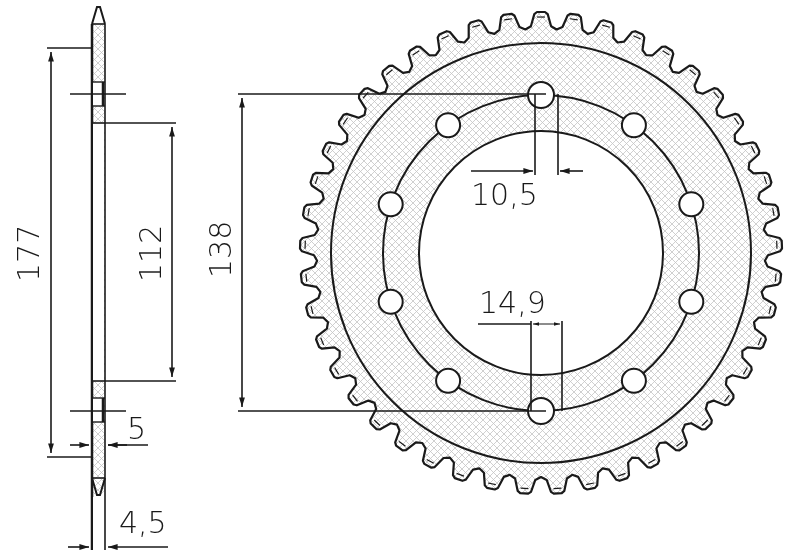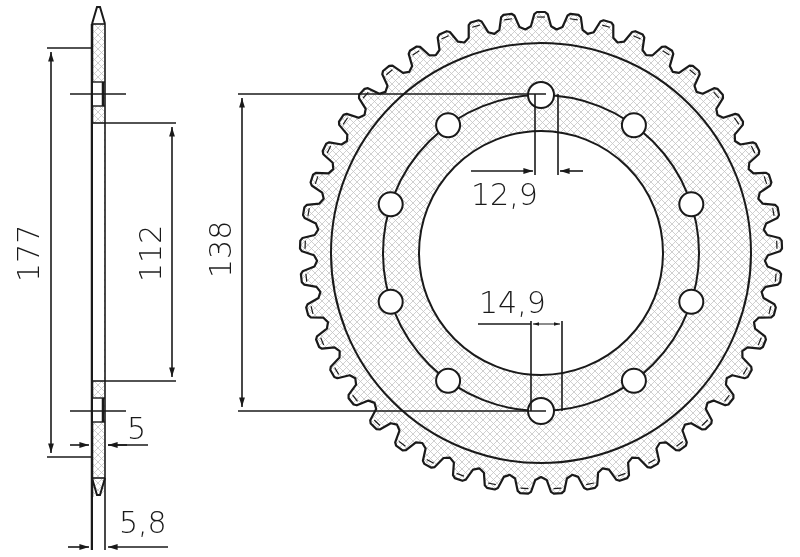--- a/index.html
+++ b/index.html
@@ -148,16 +148,16 @@
     <line x1="531" y1="321" x2="531" y2="411" stroke="#1a1a1a" stroke-width="1.6"></line>
     <line x1="562" y1="321" x2="562" y2="411" stroke="#1a1a1a" stroke-width="1.6"></line>
     <line x1="478" y1="324" x2="531" y2="324" stroke="#1a1a1a" stroke-width="1.6"></line>
     <line x1="533" y1="324" x2="560" y2="324" stroke="#1a1a1a" stroke-width="1" marker-start="url(#arrowEnd)" marker-end="url(#arrowEnd)"></line>
   </g>
 </svg>
 
 <div class="dim-label rot" style="left:14px; top:282px;">177</div>
 <div class="dim-label rot" style="left:136px; top:282px;">112</div>
 <div class="dim-label" style="left:127px; top:414px;">5</div>
-<div class="dim-label" style="left:119px; top:508px;">5,8</div>
+<div class="dim-label" style="left:119px; top:508px;">4,5</div>
 <div class="dim-label rot" style="left:206px; top:278px;">138</div>
-<div class="dim-label" style="left:471px; top:180px;">12,9</div>
+<div class="dim-label" style="left:471px; top:180px;">10,5</div>
 <div class="dim-label" style="left:479px; top:288px;">14,9</div>
 
 </body></html>

